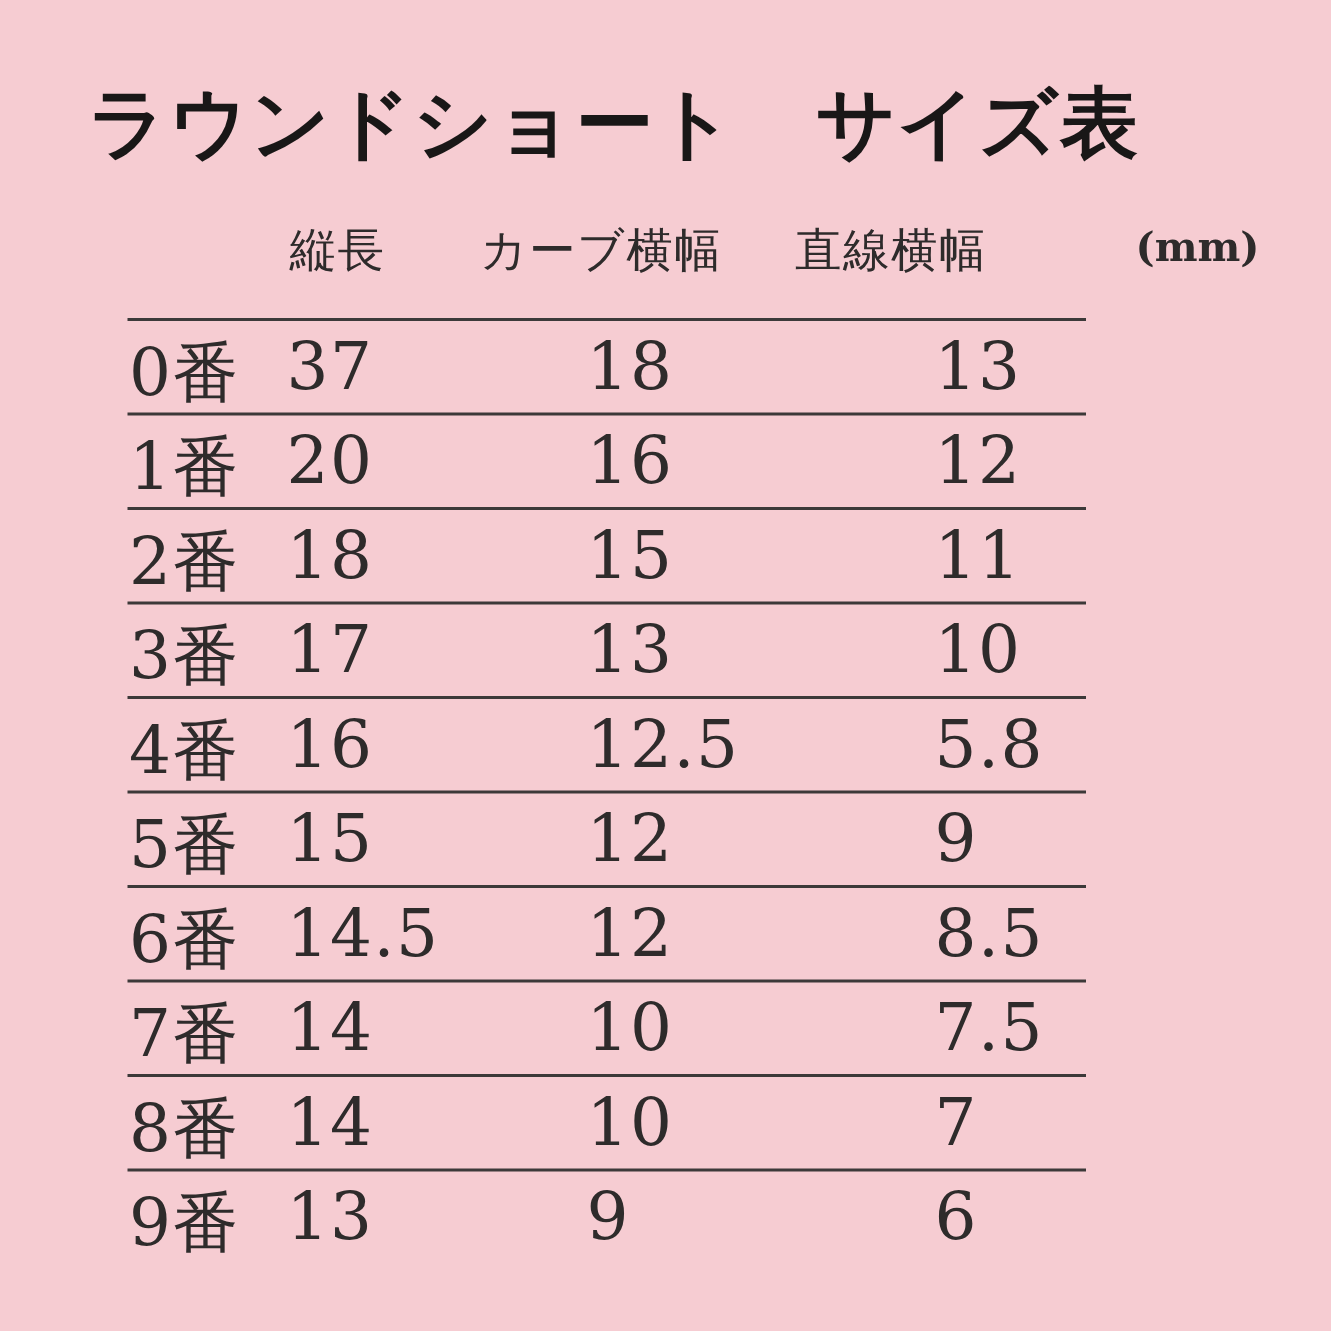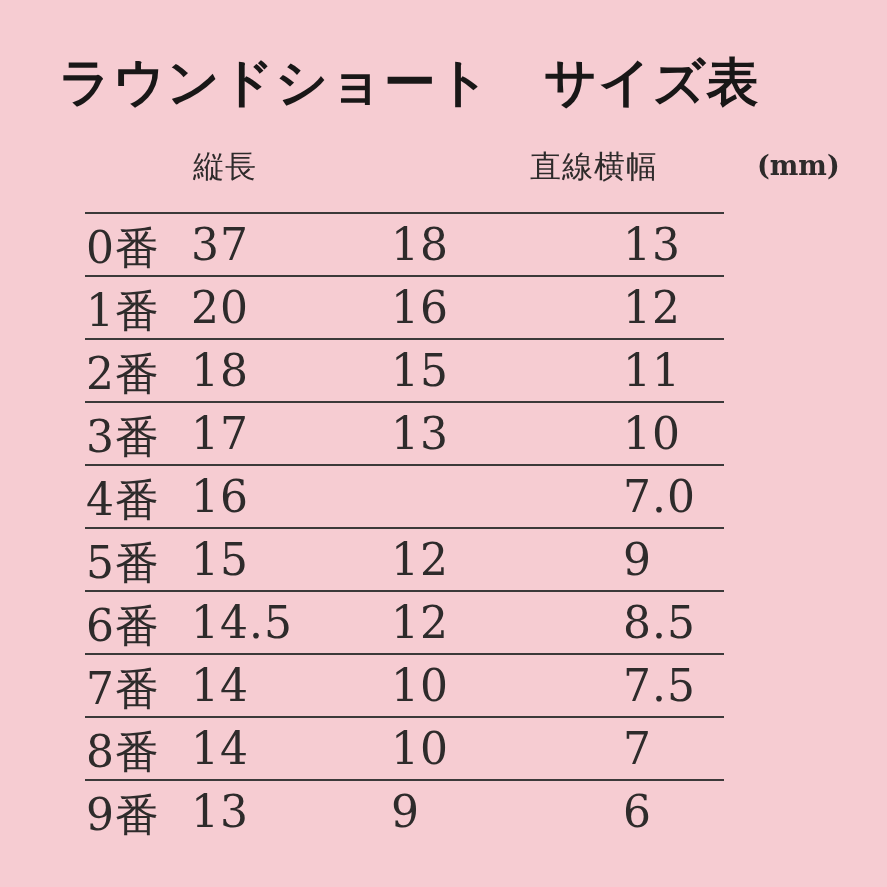--- a/index.html
+++ b/index.html
@@ -80,20 +80,21 @@
 </style>
 </head>
 <body>
 
 <div class="screen">
 
   <div class="title">ラウンドショート　サイズ表</div>
 
   <div class="header-row">
     <span class="h h-length">縦長</span>
+    <span class="h h-curve">カーブ横幅</span>
     <span class="h h-straight">直線横幅</span>
     <span class="h-unit">(mm)</span>
   </div>
 
   <div class="table">
 
     <div class="row">
       <span class="c label">0番</span>
       <span class="c v1">37</span>
       <span class="c v2">18</span>
@@ -117,21 +118,22 @@
     <div class="row">
       <span class="c label">3番</span>
       <span class="c v1">17</span>
       <span class="c v2">13</span>
       <span class="c v3">10</span>
     </div>
 
     <div class="row">
       <span class="c label">4番</span>
       <span class="c v1">16</span>
-      <span class="c v3">7.0</span>
+      <span class="c v2">12.5</span>
+      <span class="c v3">5.8</span>
     </div>
 
     <div class="row">
       <span class="c label">5番</span>
       <span class="c v1">15</span>
       <span class="c v2">12</span>
       <span class="c v3">9</span>
     </div>
 
     <div class="row">

